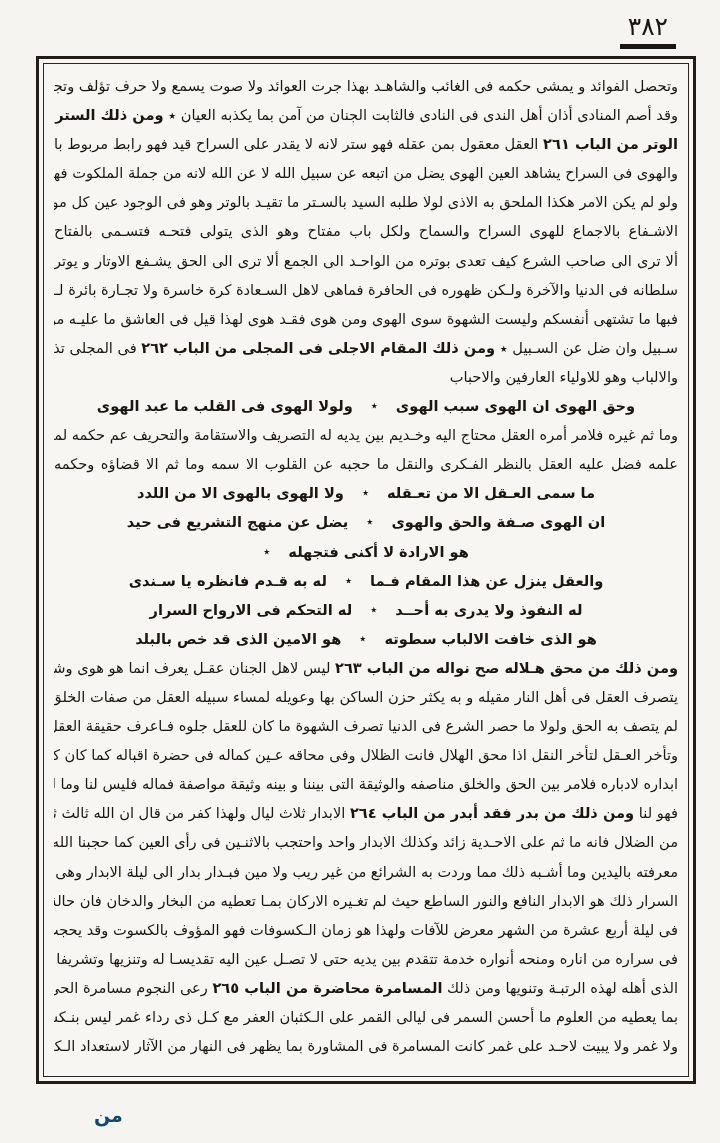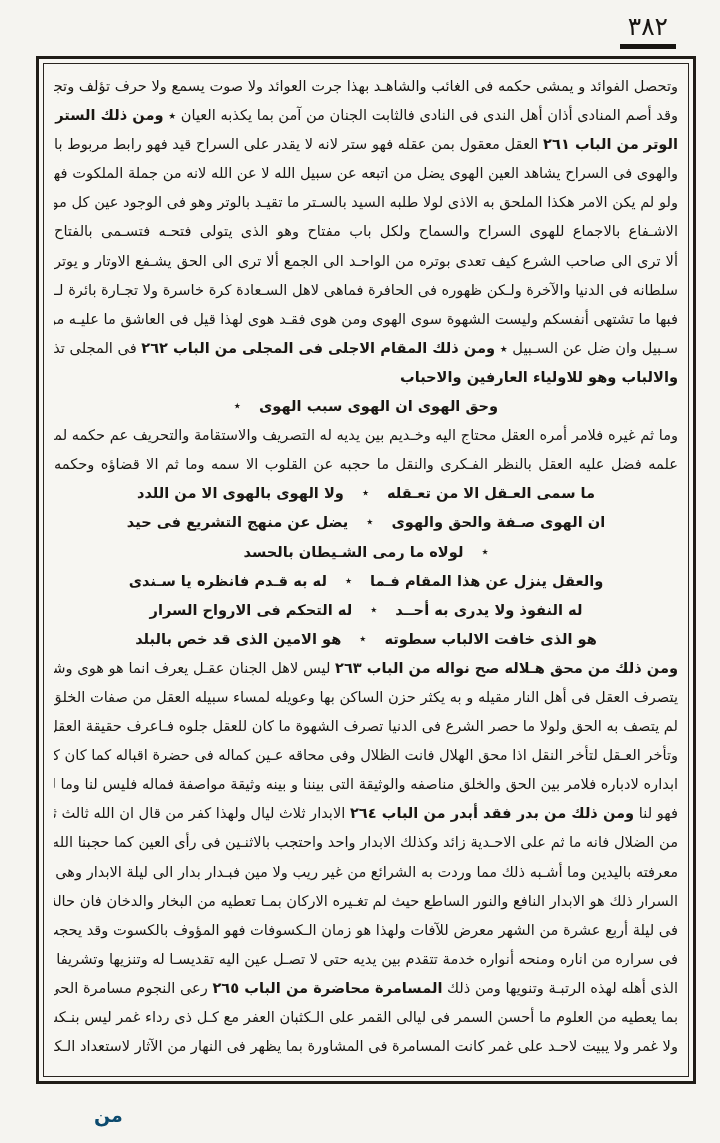--- a/index.html
+++ b/index.html
@@ -33,21 +33,21 @@
   .line{
     height:29.1px;line-height:29.1px;
     font-size:14.6px;
     white-space:nowrap;
     overflow:hidden;
     text-align:justify;
     text-align-last:justify;
     color:#1a1713;
   }
   .line.end{
-    text-align:center;text-align-last:right;font-weight:bold;
+    text-align:center;text-align-last:right;
   }
   .line.verse{
     display:flex;
     justify-content:center;
     gap:18px;
     font-weight:bold;
     text-align:center;text-align-last:center;
     white-space:nowrap;
   }
   .line.verse .hemi{display:inline-block;}
@@ -73,36 +73,37 @@
         <div class="line"><span>ولو لم يكن الامر هكذا الملحق به الاذى لولا طلبه السيد بالسـتر ما تقيـد بالوتر وهو فى الوجود عين كل موجود</span></div>
         <div class="line"><span>الاشـفاع بالاجماع للهوى السراح والسماح ولكل باب مفتاح وهو الذى يتولى فتحـه فتسـمى بالفتاح</span></div>
         <div class="line"><span>ألا ترى الى صاحب الشرع كيف تعدى بوتره من الواحـد الى الجمع ألا ترى الى الحق يشـفع الاوتار و يوتر</span></div>
         <div class="line"><span>سلطانه فى الدنيا والآخرة ولـكن ظهوره فى الحافرة فماهى لاهل السـعادة كرة خاسرة ولا تجـارة بائرة لـكم</span></div>
         <div class="line"><span>فبها ما تشتهى أنفسكم وليست الشهوة سوى الهوى ومن هوى فقـد هوى لهذا قيل فى العاشق ما عليـه من</span></div>
         <div class="line"><span>سـبيل وان ضل عن السـبيل ٭ </span><span class="bold">ومن ذلك المقام الاجلى فى المجلى من الباب ٢٦٢</span><span> فى المجلى تذهب العـقول</span></div>
         <div class="line end"><span>والالباب وهو للاولياء العارفين والاحباب</span></div>
         <div class="line verse">
           <span class="hemi">وحق الهوى ان الهوى سبب الهوى</span>
           <span class="sep">٭</span>
+          <span class="hemi">ولولا الهوى فى القلب ما عبد الهوى</span>
         </div>
         <div class="line"><span>وما ثم غيره فلامر أمره العقل محتاج اليه وخـديم بين يديه له التصريف والاستقامة والتحريف عم حكمه لما عظم</span></div>
         <div class="line"><span>علمه فضل عليه العقل بالنظر الفـكرى والنقل ما حجبه عن القلوب الا سمه وما ثم الا قضاؤه وحكمه</span></div>
         <div class="line verse">
           <span class="hemi">ما سمى العـقل الا من تعـقله</span>
           <span class="sep">٭</span>
           <span class="hemi">ولا الهوى بالهوى الا من اللدد</span>
         </div>
         <div class="line verse">
           <span class="hemi">ان الهوى صـفة والحق والهوى</span>
           <span class="sep">٭</span>
           <span class="hemi">يضل عن منهج التشريع فى حيد</span>
         </div>
         <div class="line verse">
+          <span class="hemi">هو الارادة لا أكنى فتجهله</span>
           <span class="sep">٭</span>
-          <span class="hemi">لولاه ما رمى الشـيطان بالحسد</span>
         </div>
         <div class="line verse">
           <span class="hemi">والعقل ينزل عن هذا المقام فـما</span>
           <span class="sep">٭</span>
           <span class="hemi">له به قـدم فانظره يا سـندى</span>
         </div>
         <div class="line verse">
           <span class="hemi">له النفوذ ولا يدرى به أحــد</span>
           <span class="sep">٭</span>
           <span class="hemi">له التحكم فى الارواح السرار</span>

